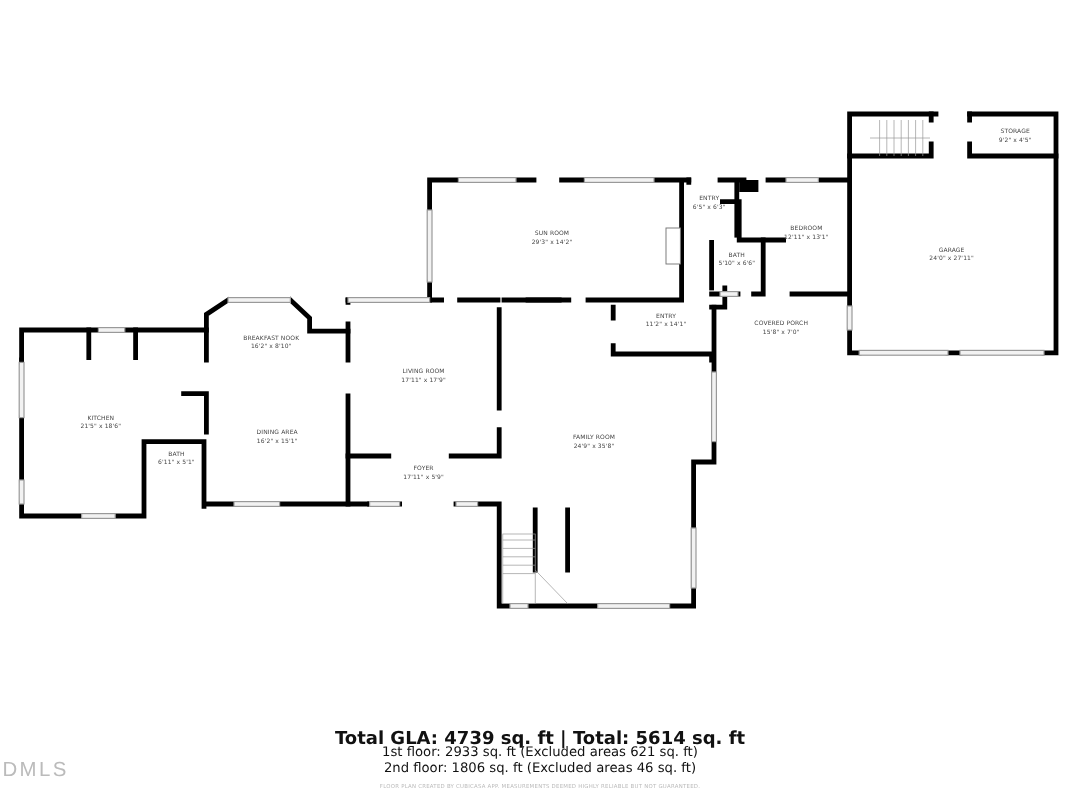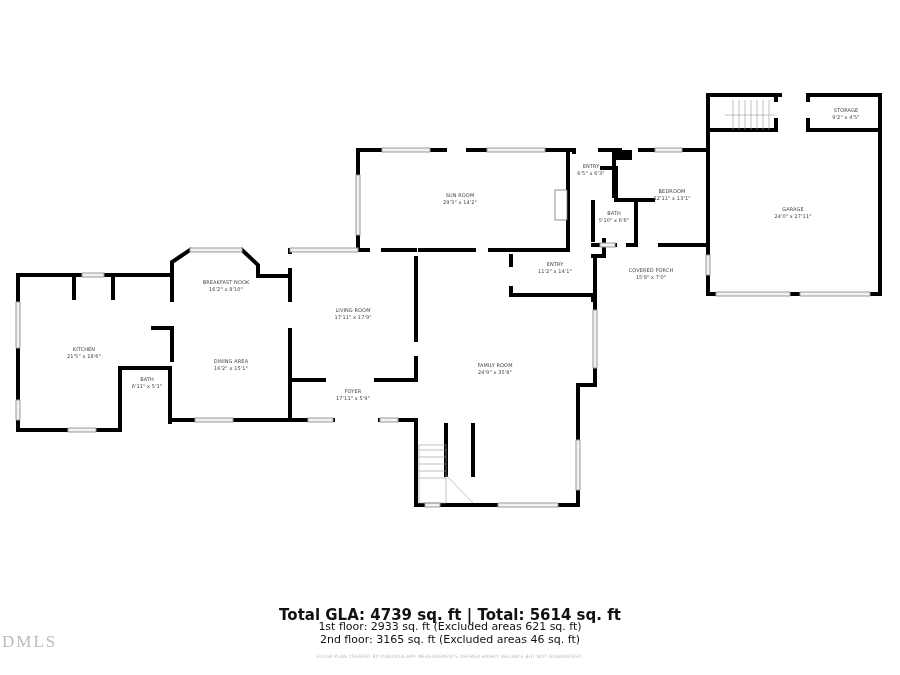--- a/index.html
+++ b/index.html
@@ -6,21 +6,21 @@
   body{width:900px;height:675px;position:relative;overflow:hidden;font-family:"Liberation Sans",sans-serif;}
   #plan{position:absolute;left:0;top:0;}
   .room-label{position:absolute;text-align:center;font-family:"DejaVu Sans",sans-serif;font-size:5px;color:#444;line-height:7px;transform:translateX(-50%);white-space:nowrap;letter-spacing:0.1px;}
   .room-label .nm{display:block;}
   .room-label .dm{display:block;}
   .summary{position:absolute;left:0;width:900px;text-align:center;color:#111;font-family:"DejaVu Sans",sans-serif;}
   .s-total{top:606px;font-size:15px;font-weight:bold;}
   .s-first{top:620px;font-size:11px;}
   .s-second{top:633px;font-size:11px;}
   .s-disclaimer{top:654px;font-size:4.5px;color:#bbb;letter-spacing:0.2px;}
-  .watermark{position:absolute;left:2px;top:632px;font-size:17px;color:#bbb;letter-spacing:2px;font-family:Liberation Serif, serif;font-weight:300;}
+  .watermark{position:absolute;left:2px;top:632px;font-size:17px;color:#bbb;letter-spacing:2px;font-family:Liberation Sans, sans-serif;font-weight:300;}
 </style>
 </head>
 <body>
 
 <svg id="plan" width="900" height="600" viewBox="0 0 900 600">
   <g fill="none" stroke="#000" stroke-width="4" stroke-linecap="square">
 
     <path d="M18 300 V275 H82 M104 275 H172 V300"></path>
     <path d="M18 300 V302 M18 348 V400 M18 420 V430 H68"></path>
     <path d="M96 430 H120 V368 H170 V422"></path>
@@ -148,15 +148,15 @@
       <span class="dm">9'2" x 4'5"</span>
     </div>
     <div class="room-label" style="left: 793px; top: 206px;">
       <span class="nm">GARAGE</span>
       <span class="dm">24'0" x 27'11"</span>
     </div>
   </div>
 
 <div class="summary s-total">Total GLA: 4739 sq. ft | Total: 5614 sq. ft</div>
 <div class="summary s-first">1st floor: 2933 sq. ft (Excluded areas 621 sq. ft)</div>
-<div class="summary s-second">2nd floor: 3165 sq. ft (Excluded areas 46 sq. ft)</div>
+<div class="summary s-second">2nd floor: 1806 sq. ft (Excluded areas 46 sq. ft)</div>
 <div class="summary s-disclaimer">FLOOR PLAN CREATED BY CUBICASA APP. MEASUREMENTS DEEMED HIGHLY RELIABLE BUT NOT GUARANTEED.</div>
 <div class="watermark">DMLS</div>
 
 </body></html>

